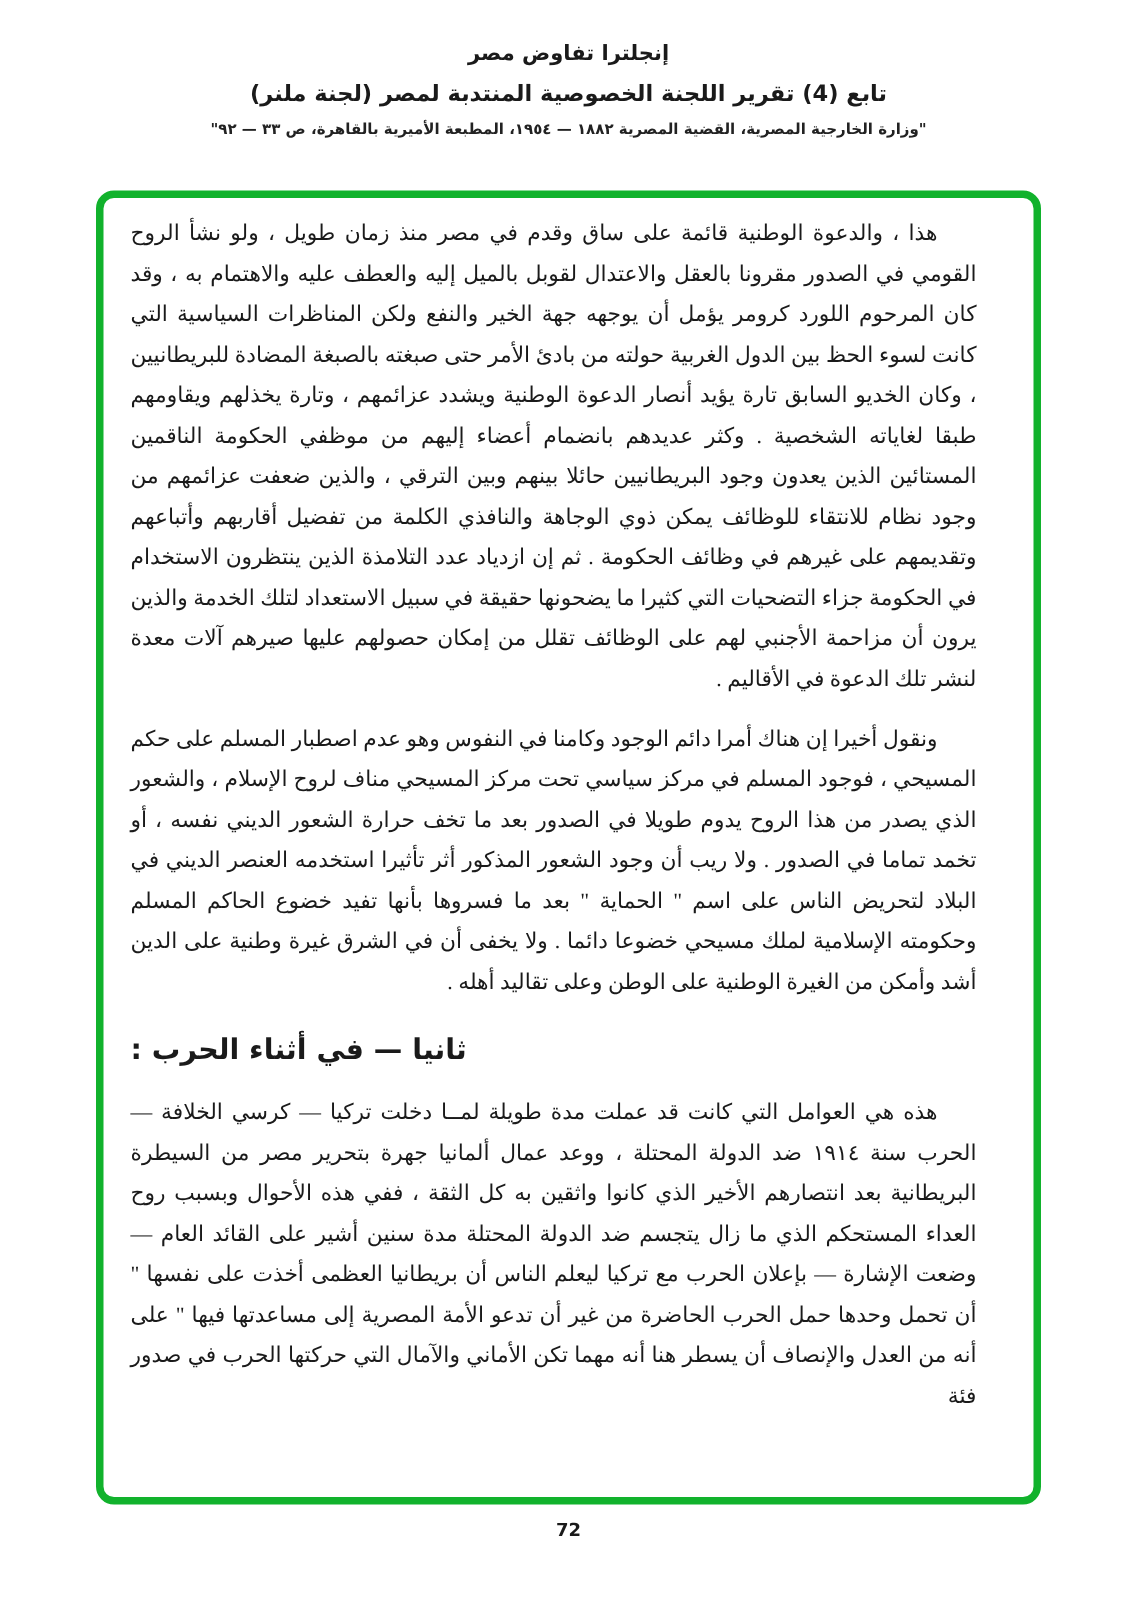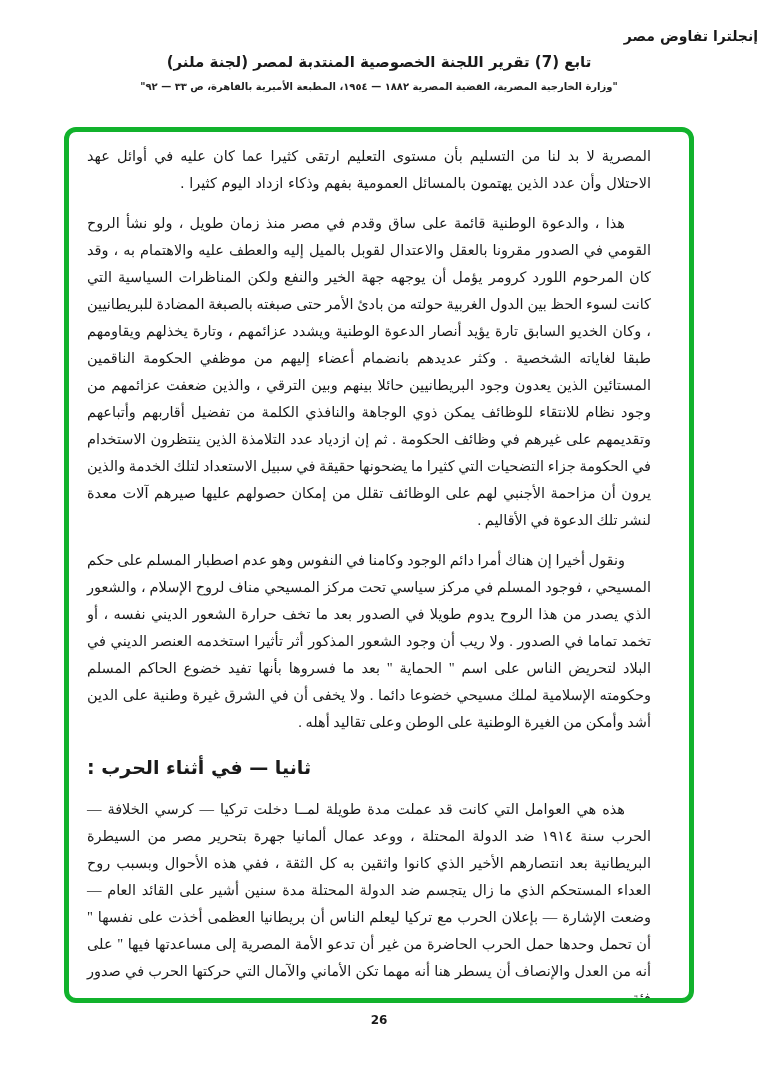--- a/index.html
+++ b/index.html
@@ -12,21 +12,21 @@
     font-family: "DejaVu Sans", sans-serif;
     color: #1a1a1a;
   }
   .doc-header {
     position: absolute;
     top: 28px;
     left: 0;
     width: 758px;
     text-align: center;
   }
-  .title1 { font-size: 14px; font-weight: bold; letter-spacing: 0.5px; text-align: right; }
+  .title1 { font-size: 14px; font-weight: bold; letter-spacing: 0.5px; }
   .title2 { font-size: 15px; font-weight: bold; margin-top: 9px; }
   .citation { font-size: 10px; font-weight: bold; margin-top: 10px; color: #222; }
   .green-box {
     position: absolute;
     left: 64px;
     top: 127px;
     width: 630px;
     height: 876px;
     box-sizing: border-box;
     border: 5px solid #11b22c;
@@ -59,29 +59,28 @@
     font-weight: bold;
   }
 </style>
 </head>
 <body>
 
 <div class="sheet">
 
   <header class="doc-header" dir="rtl">
     <div class="title1">إنجلترا تفاوض مصر</div>
-    <div class="title2">تابع (7) تقرير اللجنة الخصوصية المنتدبة لمصر (لجنة ملنر)</div>
+    <div class="title2">تابع (4) تقرير اللجنة الخصوصية المنتدبة لمصر (لجنة ملنر)</div>
     <div class="citation">"وزارة الخارجية المصرية، القضية المصرية ١٨٨٢ — ١٩٥٤، المطبعة الأميرية بالقاهرة، ص ٣٣ — ٩٢"</div>
   </header>
 
   <main class="green-box" dir="rtl" style="border-color: rgb(17, 178, 44);">
-    <p class="para">المصرية لا بد لنا من التسليم بأن مستوى التعليم ارتقى كثيرا عما كان عليه في أوائل عهد الاحتلال وأن عدد الذين يهتمون بالمسائل العمومية بفهم وذكاء ازداد اليوم كثيرا .</p>
     <p class="para indent">هذا ، والدعوة الوطنية قائمة على ساق وقدم في مصر منذ زمان طويل ، ولو نشأ الروح القومي في الصدور مقرونا بالعقل والاعتدال لقوبل بالميل إليه والعطف عليه والاهتمام به ، وقد كان المرحوم اللورد كرومر يؤمل أن يوجهه جهة الخير والنفع ولكن المناظرات السياسية التي كانت لسوء الحظ بين الدول الغربية حولته من بادئ الأمر حتى صبغته بالصبغة المضادة للبريطانيين ، وكان الخديو السابق تارة يؤيد أنصار الدعوة الوطنية ويشدد عزائمهم ، وتارة يخذلهم ويقاومهم طبقا لغاياته الشخصية . وكثر عديدهم بانضمام أعضاء إليهم من موظفي الحكومة الناقمين المستائين الذين يعدون وجود البريطانيين حائلا بينهم وبين الترقي ، والذين ضعفت عزائمهم من وجود نظام للانتقاء للوظائف يمكن ذوي الوجاهة والنافذي الكلمة من تفضيل أقاربهم وأتباعهم وتقديمهم على غيرهم في وظائف الحكومة . ثم إن ازدياد عدد التلامذة الذين ينتظرون الاستخدام في الحكومة جزاء التضحيات التي كثيرا ما يضحونها حقيقة في سبيل الاستعداد لتلك الخدمة والذين يرون أن مزاحمة الأجنبي لهم على الوظائف تقلل من إمكان حصولهم عليها صيرهم آلات معدة لنشر تلك الدعوة في الأقاليم .</p>
     <p class="para indent">ونقول أخيرا إن هناك أمرا دائم الوجود وكامنا في النفوس وهو عدم اصطبار المسلم على حكم المسيحي ، فوجود المسلم في مركز سياسي تحت مركز المسيحي مناف لروح الإسلام ، والشعور الذي يصدر من هذا الروح يدوم طويلا في الصدور بعد ما تخف حرارة الشعور الديني نفسه ، أو تخمد تماما في الصدور . ولا ريب أن وجود الشعور المذكور أثر تأثيرا استخدمه العنصر الديني في البلاد لتحريض الناس على اسم " الحماية " بعد ما فسروها بأنها تفيد خضوع الحاكم المسلم وحكومته الإسلامية لملك مسيحي خضوعا دائما . ولا يخفى أن في الشرق غيرة وطنية على الدين أشد وأمكن من الغيرة الوطنية على الوطن وعلى تقاليد أهله .</p>
     <h2 class="section-heading">ثانيا — في أثناء الحرب :</h2>
     <p class="para indent">هذه هي العوامل التي كانت قد عملت مدة طويلة لمــا دخلت تركيا — كرسي الخلافة — الحرب سنة ١٩١٤ ضد الدولة المحتلة ، ووعد عمال ألمانيا جهرة بتحرير مصر من السيطرة البريطانية بعد انتصارهم الأخير الذي كانوا واثقين به كل الثقة ، ففي هذه الأحوال وبسبب روح العداء المستحكم الذي ما زال يتجسم ضد الدولة المحتلة مدة سنين أشير على القائد العام — وضعت الإشارة — بإعلان الحرب مع تركيا ليعلم الناس أن بريطانيا العظمى أخذت على نفسها " أن تحمل وحدها حمل الحرب الحاضرة من غير أن تدعو الأمة المصرية إلى مساعدتها فيها " على أنه من العدل والإنصاف أن يسطر هنا أنه مهما تكن الأماني والآمال التي حركتها الحرب في صدور فئة</p>
   </main>
 
   <footer>
-    <div class="page-number">26</div>
+    <div class="page-number">72</div>
   </footer>
 
 </div>
 
 </body></html>

